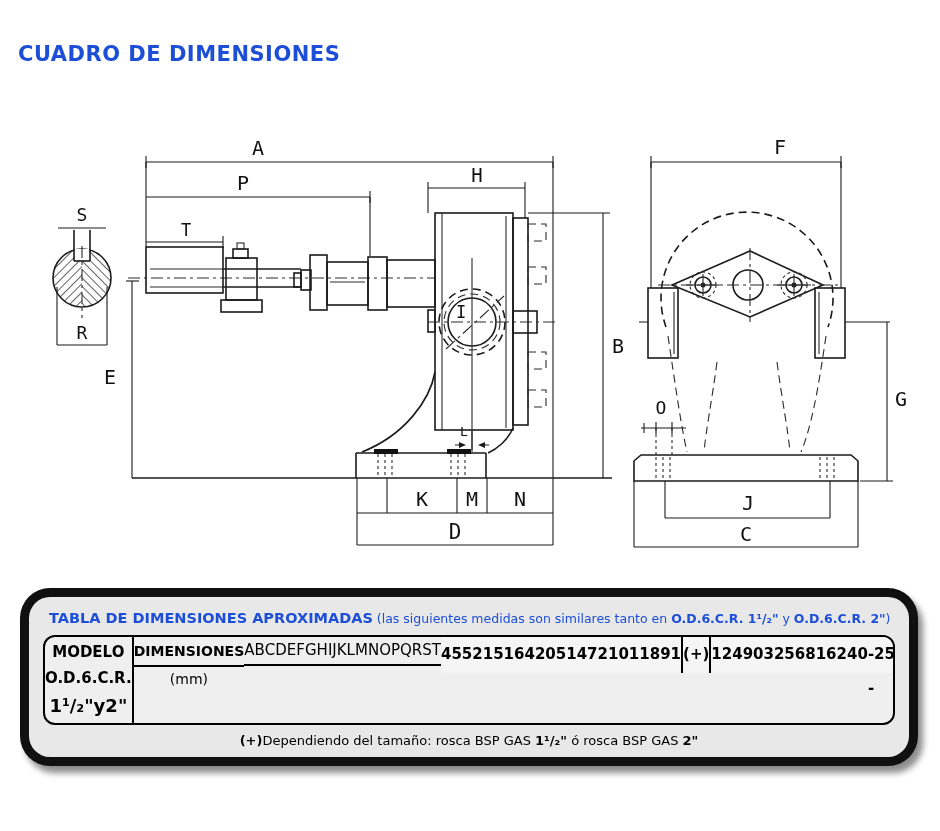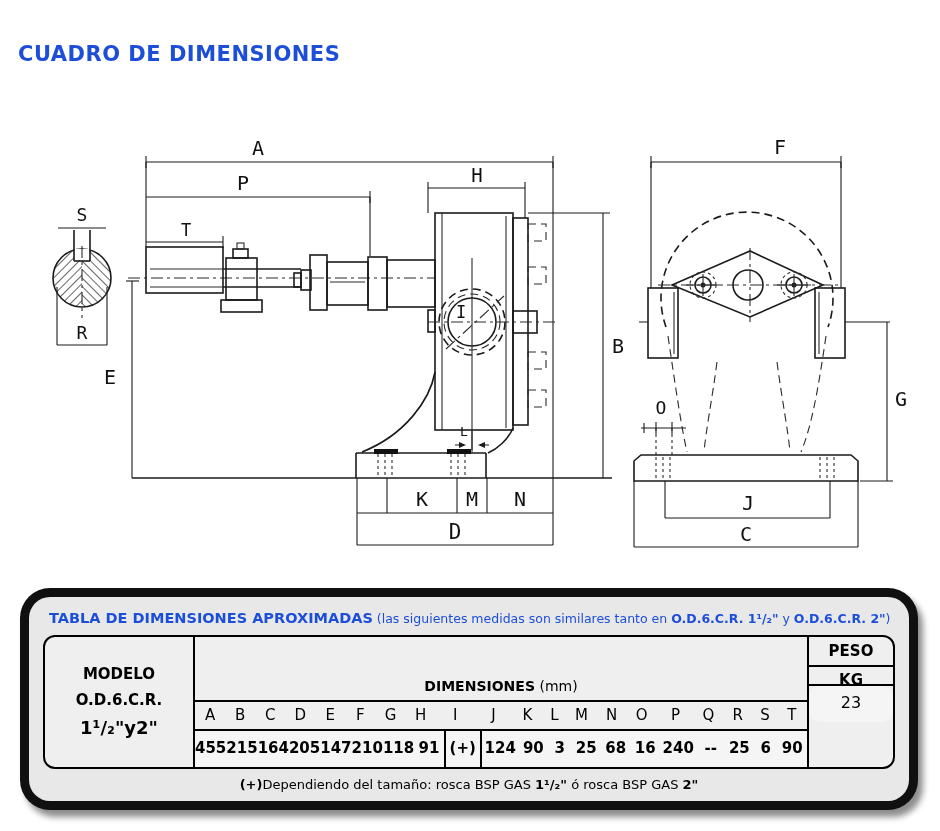--- a/index.html
+++ b/index.html
@@ -16,21 +16,21 @@
   .panel{position:absolute;left:20px;top:588px;width:898px;background:#101010;border-radius:30px;padding:9px;box-shadow:5px 7px 6px rgba(0,0,0,0.45);box-sizing:border-box;}
   .panel-inner{background:#e8e8e8;border-radius:21px;padding:11px 14px 9px 14px;}
   .panel-title{font-size:14px;color:#1d4ed8;margin:2px 0 9px 6px;white-space:nowrap;}
   .panel-title .tb{font-weight:bold;font-size:14.5px;}
   .panel-title .tn{font-size:12.5px;}
   .panel-title .tnb{font-size:12.5px;font-weight:bold;}
   .dim-table{display:flex;border:2px solid #000;border-radius:12px;overflow:hidden;background:#efefef;}
   .modelo-cell{width:148px;border-right:2px solid #000;display:flex;flex-direction:column;justify-content:center;align-items:center;padding:2px 0;}
   .modelo-l1,.modelo-l2{font-weight:bold;font-size:15px;line-height:26px;}
   .modelo-l3{font-weight:bold;font-size:18px;line-height:30px;}
-  .mid{flex:1;display:flex;flex-direction:column;margin-top:35px;}
+  .mid{flex:1;display:flex;}
   .mid-header{height:30px;line-height:28px;text-align:center;border-bottom:2px solid #000;font-size:14px;box-sizing:border-box;}
   .mid-header .hb{font-weight:bold;}
   .lv-grid{display:grid;grid-template-columns:1fr 1fr 1fr 1fr 1fr 1fr 1fr 1fr 1.3fr 1.25fr 1fr .8fr 1fr 1fr 1fr 1.25fr .95fr 1fr .8fr 1fr;}
   .lcell{height:29px;line-height:27px;text-align:center;font-size:15px;border-bottom:2px solid #000;box-sizing:border-box;}
   .vcell{height:36px;line-height:34px;text-align:center;font-size:15px;font-weight:bold;background:#f5f5f5;box-sizing:border-box;}
   .plus-cell{border-left:2px solid #000;border-right:2px solid #000;}
   .peso-cell{width:84px;border-left:2px solid #000;display:flex;flex-direction:column;}
   .peso-l{height:30px;line-height:28px;text-align:center;font-weight:bold;font-size:15px;border-bottom:2px solid #000;box-sizing:border-box;}
   .peso-u{height:19px;line-height:27px;text-align:center;font-weight:bold;font-size:15px;border-bottom:2px solid #000;box-sizing:border-box;}
   .peso-v{height:36px;line-height:34px;text-align:center;font-size:16px;background:#f5f5f5;box-sizing:border-box;border-radius:11px;}

